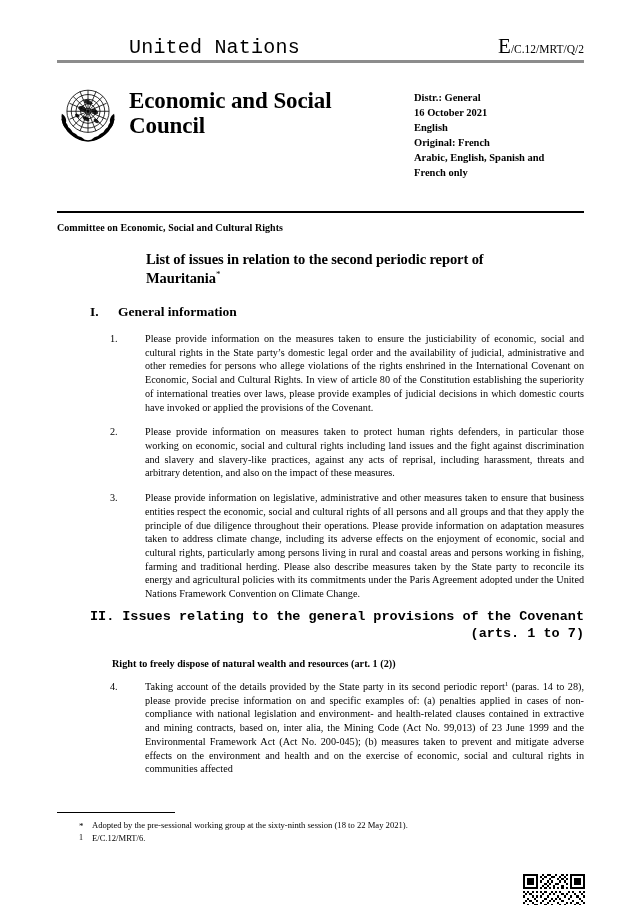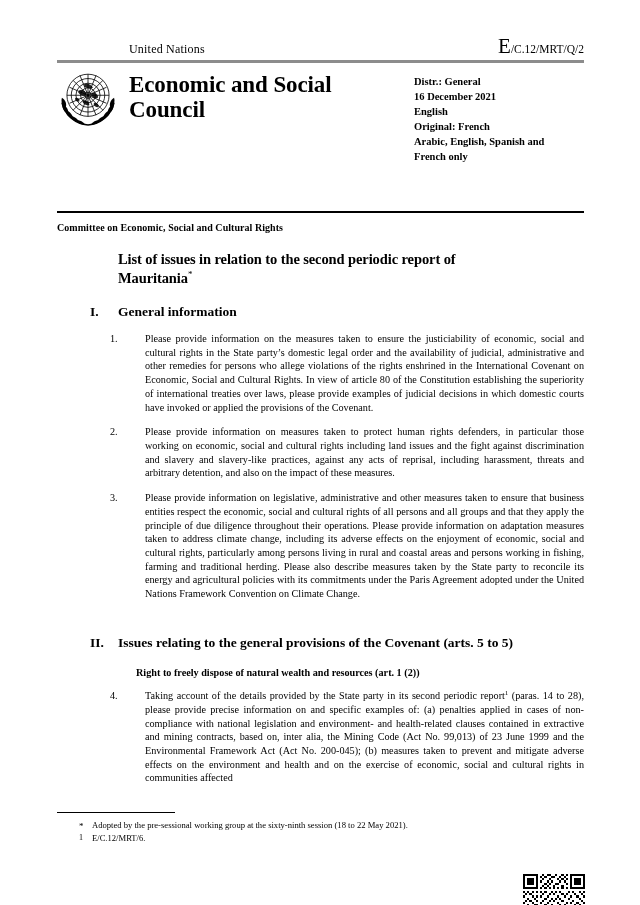--- a/index.html
+++ b/index.html
@@ -30,44 +30,45 @@
     top: 36px;
     width: 527px;
   }
   .masthead-top {
     display: flex;
     align-items: baseline;
     justify-content: space-between;
     height: 22px;
   }
   .org-name {
-    font-size: 12px;
+    font-size: 20px;
     letter-spacing: 0.2px;
     padding-left: 72px;
+    font-family: Liberation Mono, monospace;
   }
   .symbol {
     font-size: 12px;
     white-space: nowrap;
     text-align: center;
   }
   .symbol .sym-e {
     font-size: 21px;
     line-height: 1;
   }
   .symbol .sym-rest {
     font-size: 11.5px;
   }
   .rule-gray {
     height: 3px;
     background: #8c8c8c;
     margin-top: 2px;
   }
   .header-body {
     display: flex;
-    margin-top: 3px;
+    margin-top: 19px;
   }
   .emblem-col {
     width: 72px;
     flex: 0 0 72px;
     padding-top: 2px;
   }
   .emblem {
     width: 62px;
     height: 62px;
     display: block;
@@ -111,21 +112,21 @@
     font-weight: bold;
     letter-spacing: 0.05px;
   }
   .content {
     position: absolute;
     left: 57px;
     top: 250px;
     width: 527px;
   }
   .doc-title {
-    margin-left: 61px;
+    margin-left: 89px;
     width: 400px;
     font-size: 14.5px;
     font-weight: bold;
     line-height: 1.28;
     letter-spacing: -0.1px;
   }
   .doc-title sup {
     font-size: 9px;
     font-weight: normal;
     vertical-align: super;
@@ -163,27 +164,28 @@
     position: absolute;
     left: 0;
     top: 0;
   }
   .para sup {
     font-size: 7px;
     vertical-align: super;
   }
   .subhead {
     margin-top: 15px;
-    margin-left: 79px;
+    margin-left: 55px;
     width: 474px;
     font-size: 10.2px;
     font-weight: bold;
   }
   .section2 {
-    margin-top: 34px;
+    margin-top: 8px;
+    font-family: Liberation Mono, monospace;
   }
   
   .footnotes {
     position: absolute;
     left: 57px;
     top: 812px;
     width: 527px;
   }
   .fn-rule {
     width: 118px;
@@ -306,21 +308,21 @@
           </g>
         </svg>
       </div>
 
       <div class="council-col">
         <div class="council-title">Economic and Social Council</div>
       </div>
 
       <div class="distr-col">
         <div class="distr-line">Distr.: General</div>
-        <div class="distr-line">16 December 2021</div>
+        <div class="distr-line">16 October 2021</div>
         <div class="distr-line">English</div>
         <div class="distr-line">Original: French</div>
         <div class="distr-line">Arabic, English, Spanish and</div>
         <div class="distr-line">French only</div>
       </div>
     </div>
   </div>
 
   <div class="rule-black"></div>
   <div class="committee">Committee on Economic, Social and Cultural Rights</div>
@@ -341,21 +343,21 @@
     <div class="para">
       <span class="pnum">2.</span><span>Please provide information on measures taken to protect human rights defenders, in particular those working on economic, social and cultural rights including land issues and the fight against discrimination and slavery and slavery-like practices, against any acts of reprisal, including harassment, threats and arbitrary detention, and also on the impact of these measures.</span>
     </div>
 
     <div class="para">
       <span class="pnum">3.</span><span>Please provide information on legislative, administrative and other measures taken to ensure that business entities respect the economic, social and cultural rights of all persons and all groups and that they apply the principle of due diligence throughout their operations. Please provide information on adaptation measures taken to address climate change, including its adverse effects on the enjoyment of economic, social and cultural rights, particularly among persons living in rural and coastal areas and persons working in fishing, farming and traditional herding. Please also describe measures taken by the State party to reconcile its energy and agricultural policies with its commitments under the Paris Agreement adopted under the United Nations Framework Convention on Climate Change.</span>
     </div>
 
     <div class="section section2">
       <div class="section-num">II.</div>
-      <div class="section-title">Issues relating to the general provisions of the Covenant (arts. 5 to 5)</div>
+      <div class="section-title">Issues relating to the general provisions of the Covenant (arts. 1 to 7)</div>
     </div>
 
     <div class="subhead">Right to freely dispose of natural wealth and resources (art. 1 (2))</div>
 
     <div class="para">
       <span class="pnum">4.</span><span>Taking account of the details provided by the State party in its second periodic report</span><sup>1</sup><span> (paras. 14 to 28), please provide precise information on and specific examples of: (a) penalties applied in cases of non-compliance with national legislation and environment- and health-related clauses contained in extractive and mining contracts, based on, inter alia, the Mining Code (Act No. 99,013) of 23 June 1999 and the Environmental Framework Act (Act No. 200-045); (b) measures taken to prevent and mitigate adverse effects on the environment and health and on the exercise of economic, social and cultural rights in communities affected</span>
     </div>
 
   </div>
 

